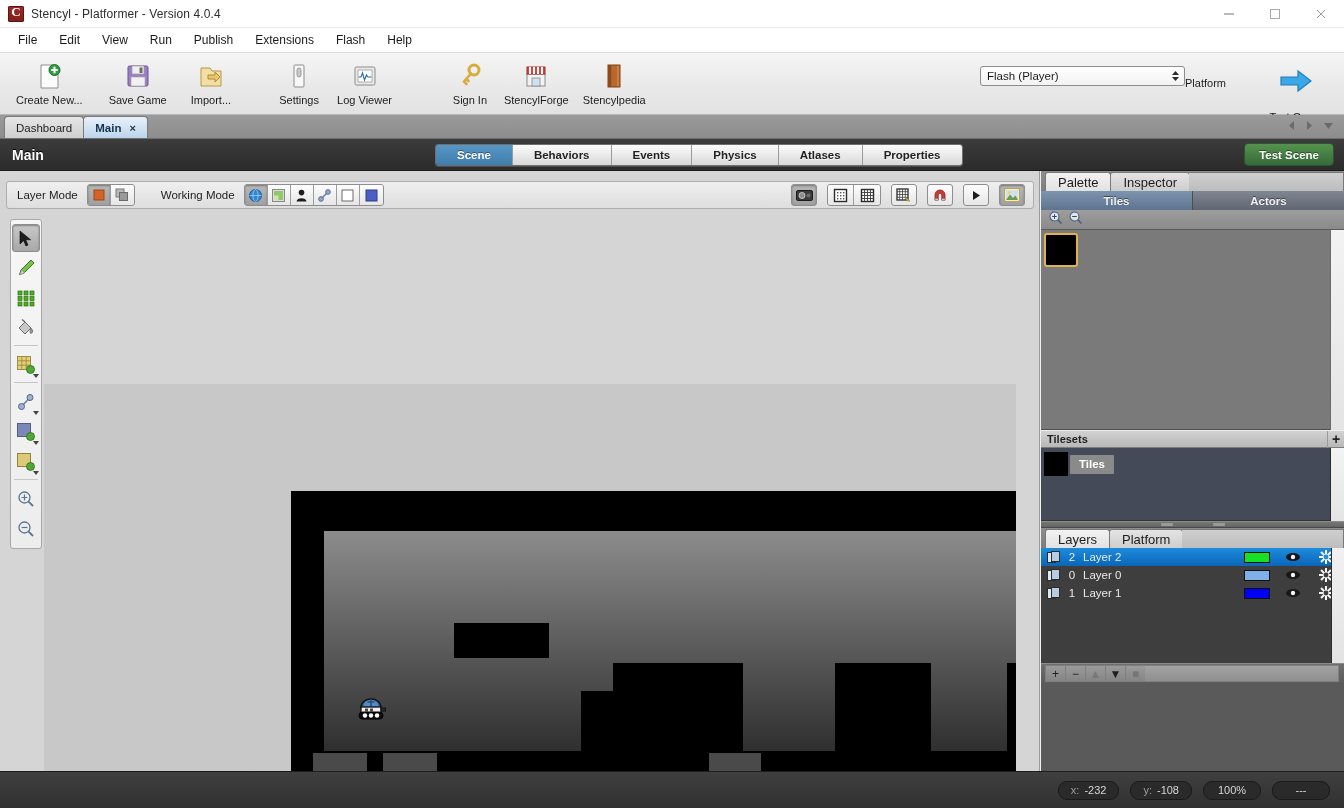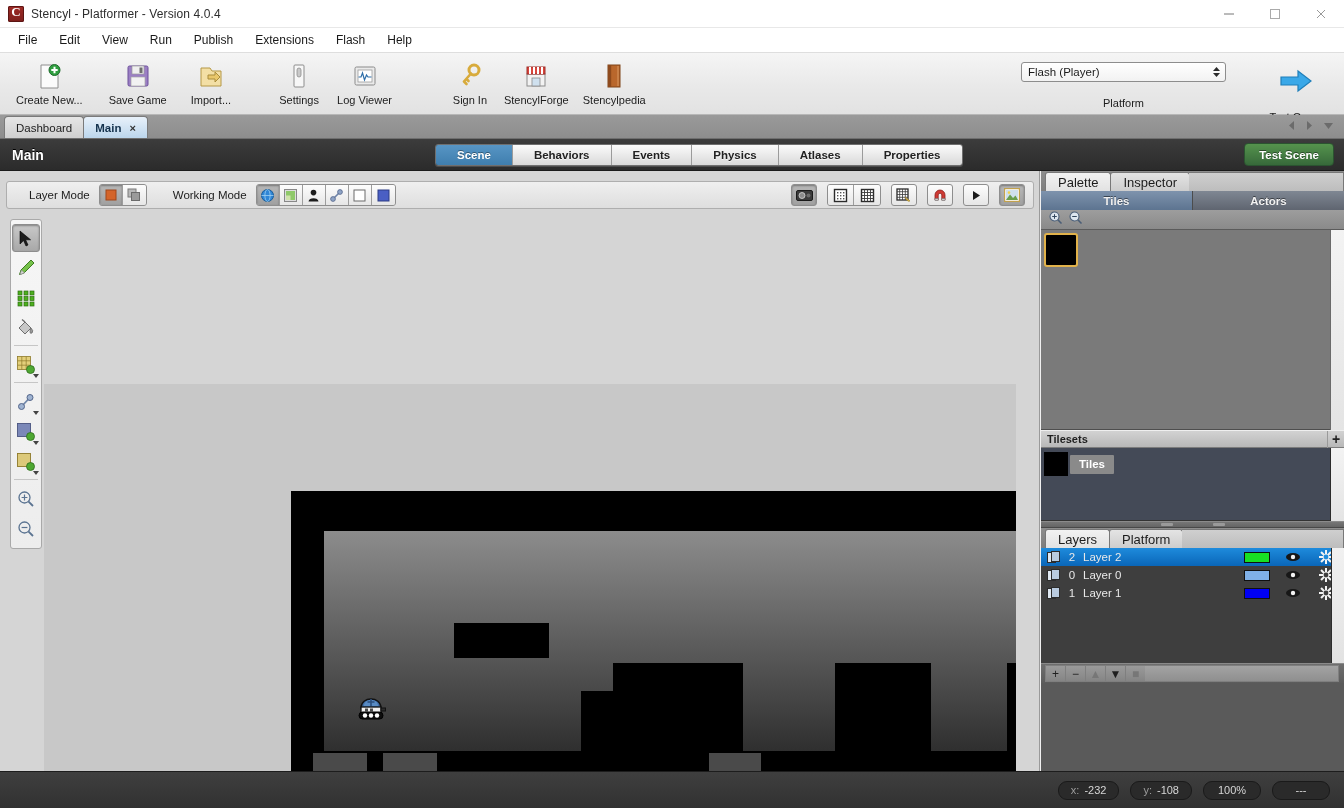--- a/index.html
+++ b/index.html
@@ -60,21 +60,21 @@
     padding-top: 5px;
   }
   .tb-ico { height: 36px; display: flex; align-items: center; justify-content: center; }
   .tb-label { font-size: 11px; color: #1c1c1c; line-height: 13px; }
 
   
   .tb-right {
     margin-left: auto; display: flex; align-items: flex-start; height: 62px; padding-right: 8px;
   }
   .platform-wrap {
-    display: flex; flex-direction: column; align-items: center; padding-top: 9px;
+    display: flex; flex-direction: row; align-items: center; padding-top: 9px;
   }
   .platform-select {
     width: 205px; height: 20px; border: 1px solid #8d8d8d; border-radius: 3px;
     background: linear-gradient(#ffffff, #f2f2f2);
     font-size: 11.5px; color: #1b1b1b; display: flex; align-items: center;
     padding-left: 6px; position: relative;
   }
   .spin {
     position: absolute; right: 3px; top: 1px; width: 12px; height: 16px;
     display: flex; flex-direction: column; align-items: center; justify-content: center;
@@ -155,21 +155,21 @@
     background: #d5d5d5; border-right: 1px solid #9a9a9a;
   }
 
   
   .scenebar {
     position: absolute; left: 6px; top: 10px; width: 1028px; height: 28px;
     background: linear-gradient(#efefef, #dedede);
     border: 1px solid #aeaeae; border-radius: 3px;
     display: flex; align-items: center;
   }
-  .bar-label { font-size: 11.5px; color: #1d1d1d; margin-left: 22px; margin-right: 9px; }
+  .bar-label { font-size: 11.5px; color: #1d1d1d; margin-left: 10px; margin-right: 9px; }
   .toggle-grp {
     display: flex; border: 1px solid #8e8e8e; border-radius: 3px; overflow: hidden; height: 22px;
     background: #cfcfcf;
   }
   .tg {
     width: 23px; height: 20px; display: flex; align-items: center; justify-content: center;
     border-right: 1px solid #9d9d9d; background: linear-gradient(#fdfdfd, #e6e6e6);
   }
   .tg:last-child { border-right: none; }
   .tg.on { background: linear-gradient(#b8b8b8, #a0a0a0); box-shadow: inset 0 1px 2px rgba(0,0,0,.35); }

